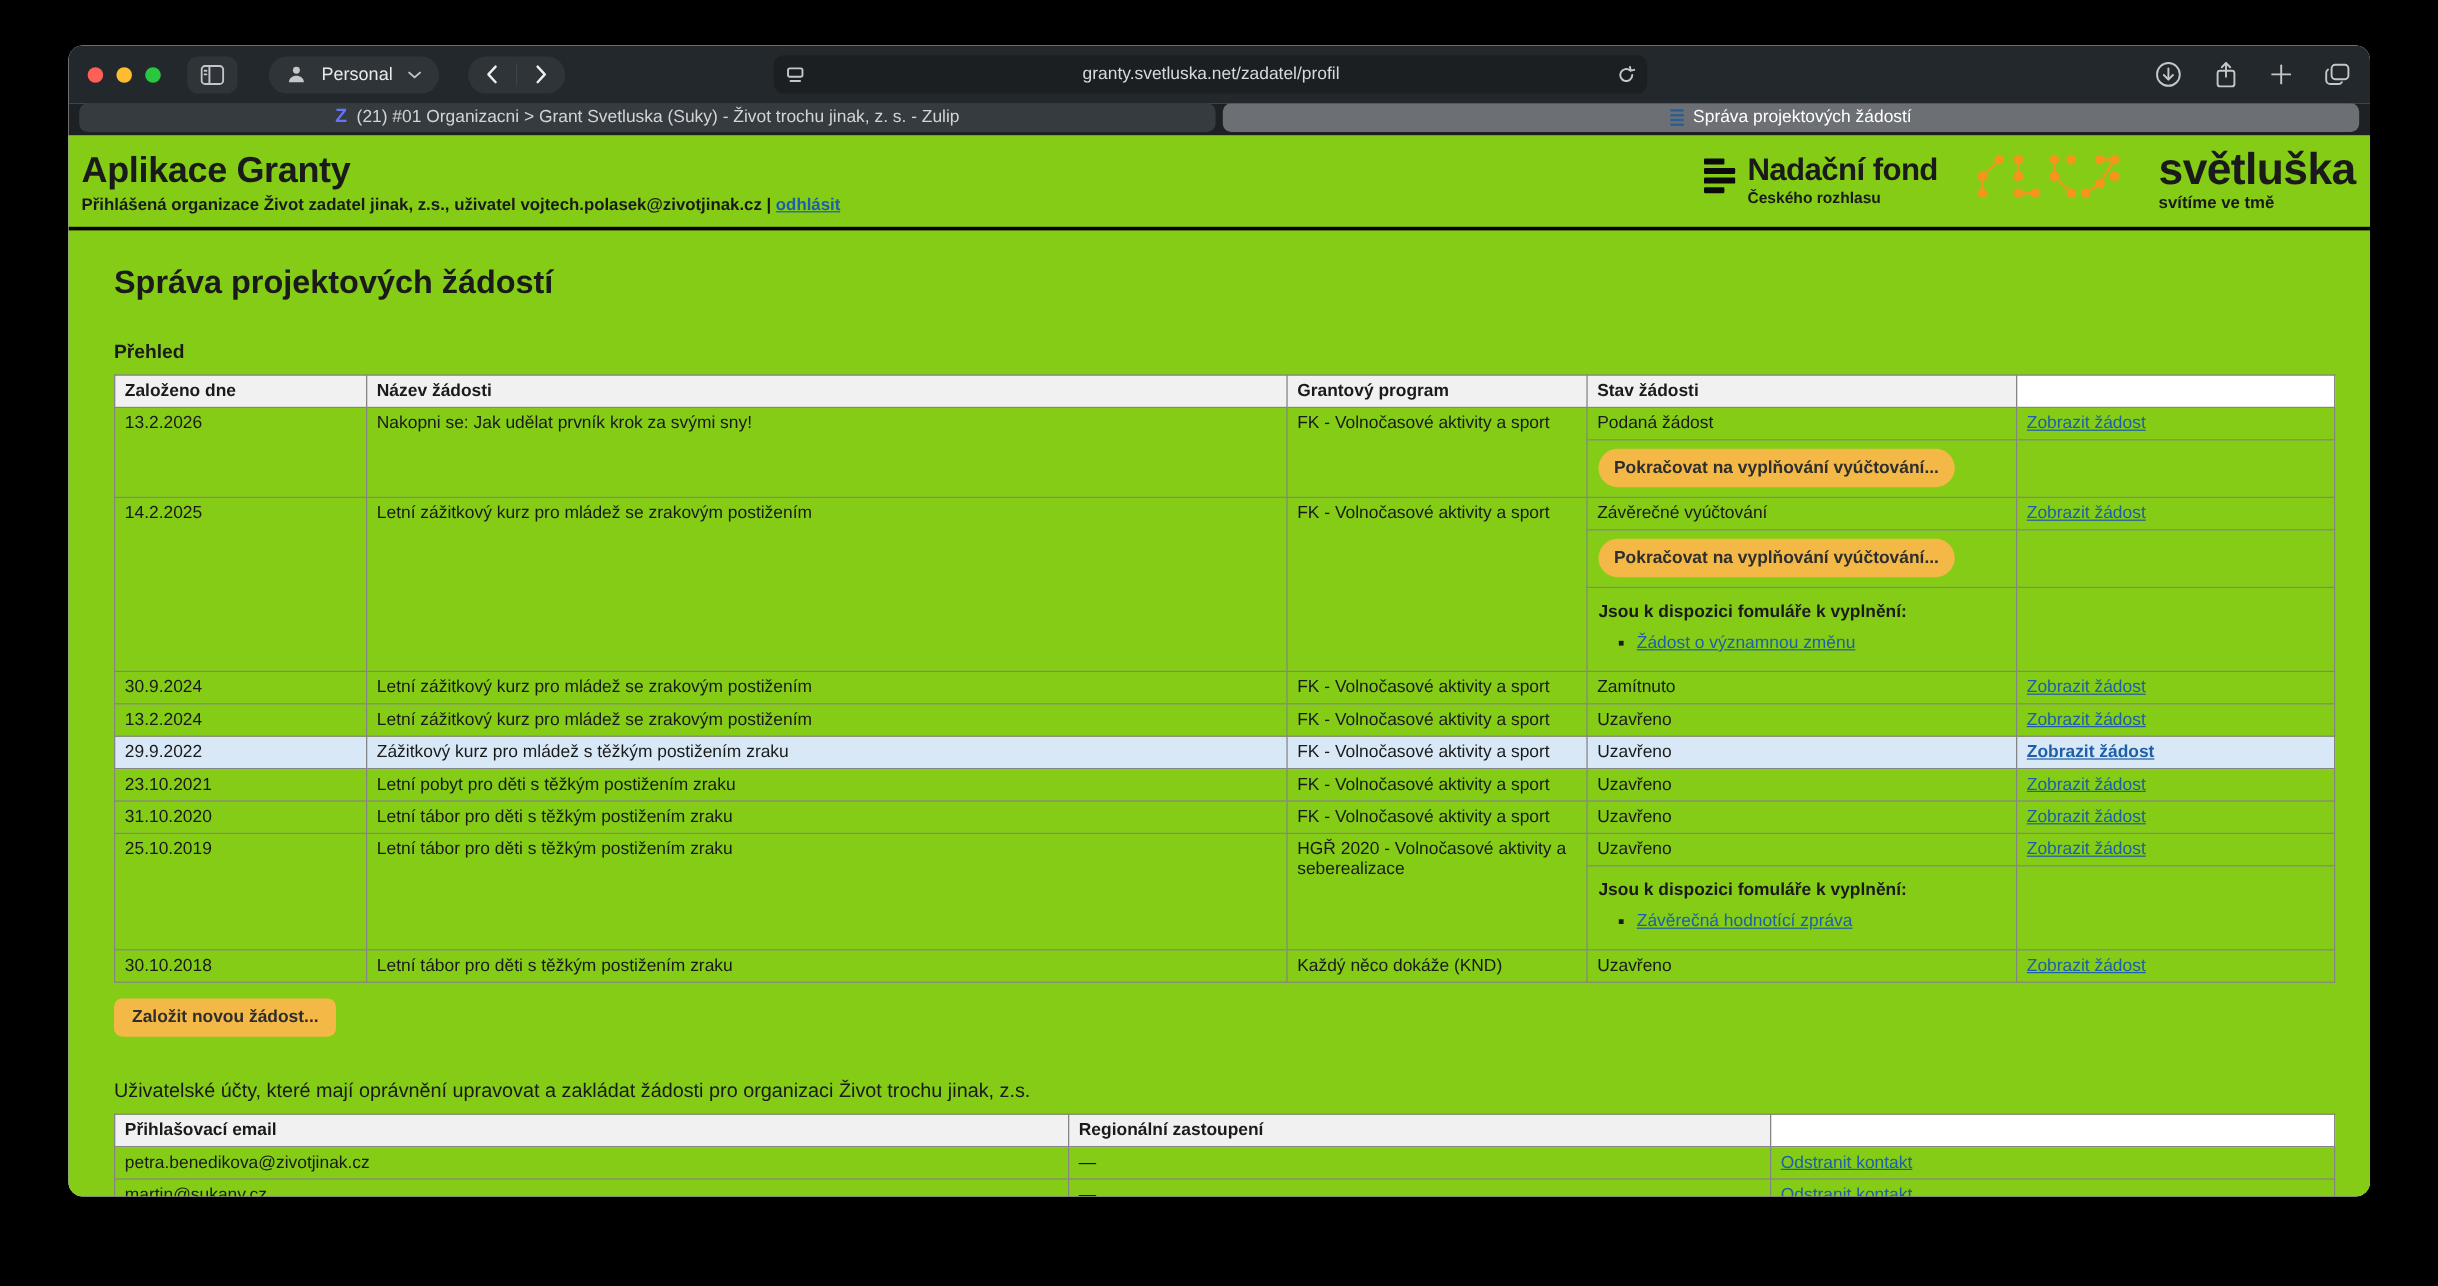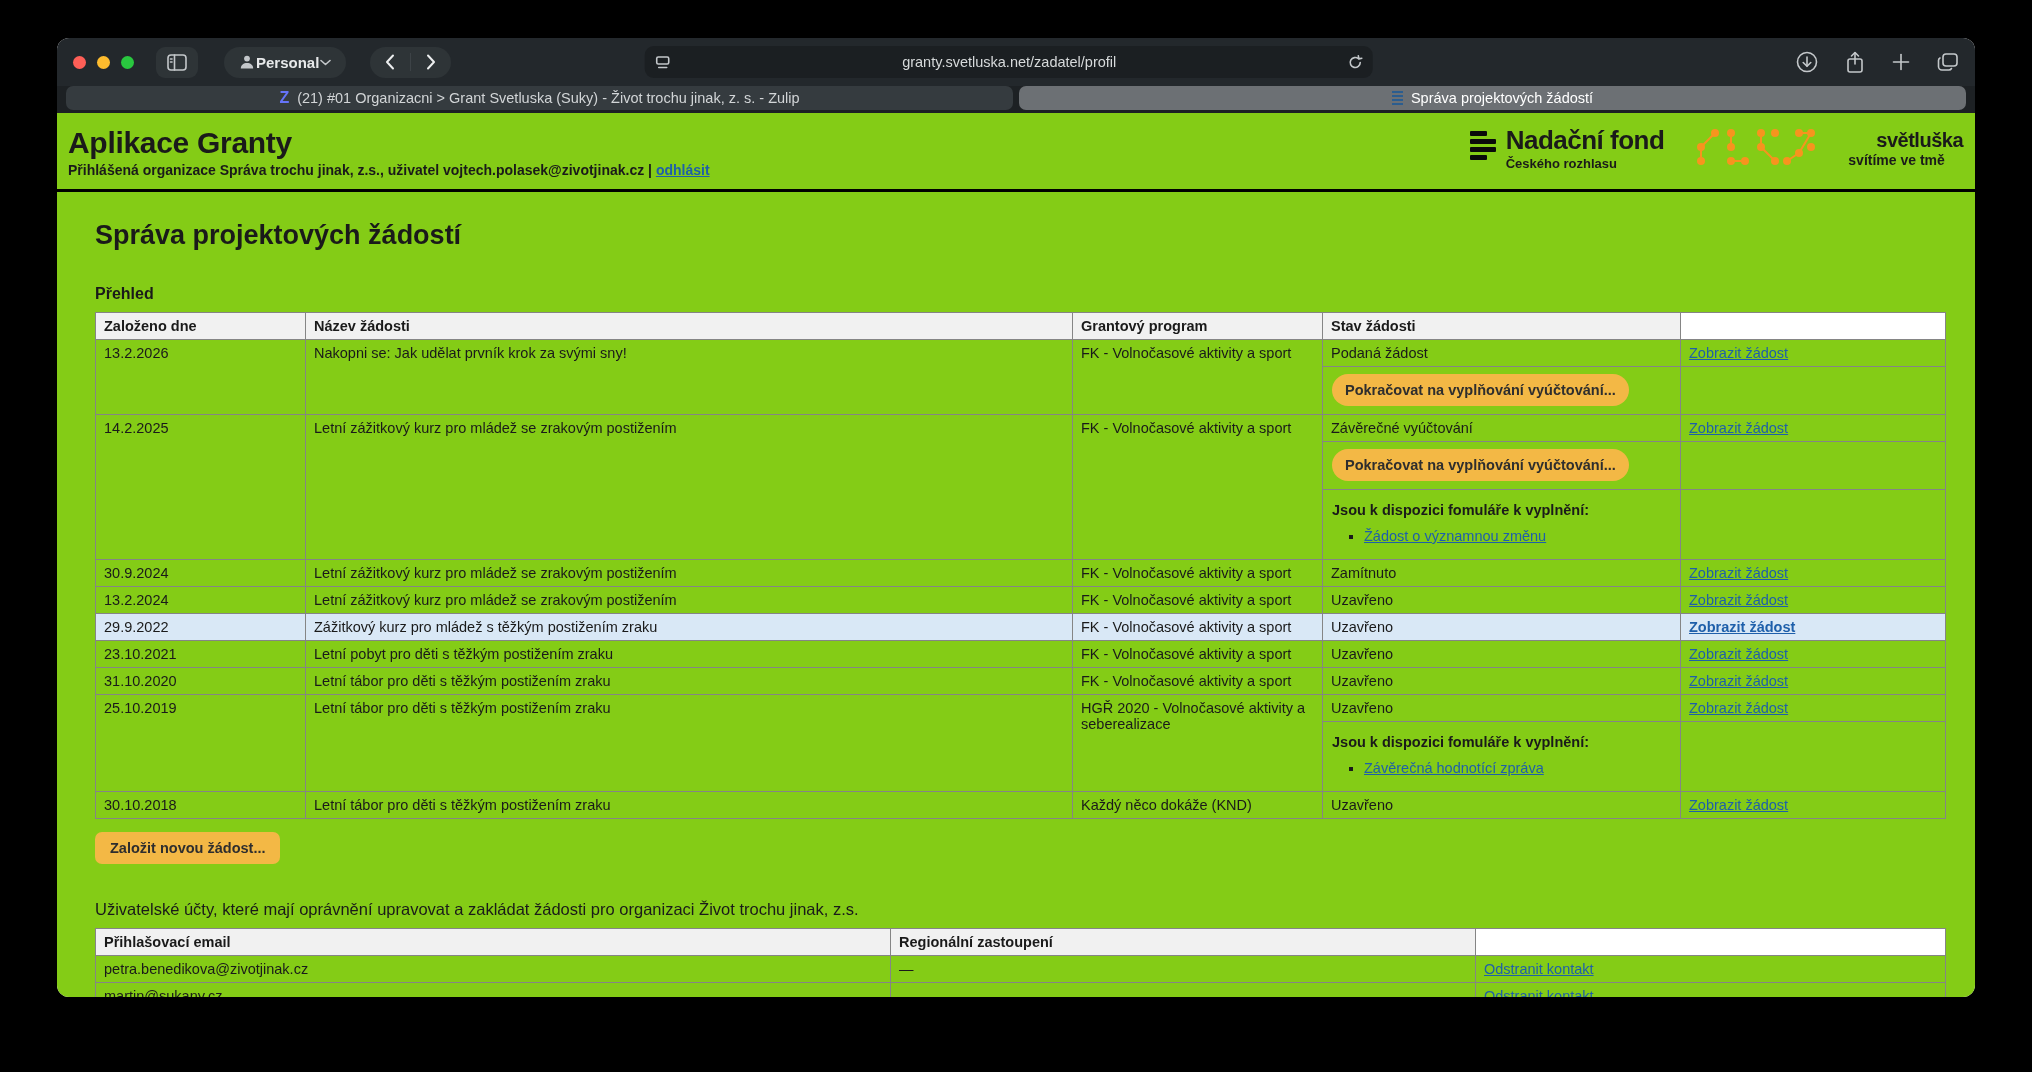--- a/index.html
+++ b/index.html
@@ -21,22 +21,22 @@
   }
   .traffic{display:flex; gap:11px; align-items:center;}
   .light{width:13px;height:13px;border-radius:50%;}
   .light.red{background:#fe5f57;} .light.yellow{background:#febc2e;} .light.green{background:#29c73f;}
   .tb-btn{
     margin-left:22px; width:42px; height:31px; border-radius:9px; background:#2e3437;
     display:flex; align-items:center; justify-content:center; cursor:default;
   }
   .profile-pill{
     margin-left:26px; height:31px; border-radius:16px; background:#2e3437;
-    display:flex; align-items:center; gap:1px; padding:0 15px;
-    color:#e7e9ea; font-size:15px;font-weight:bold;
+    display:flex; align-items:center; gap:13px; padding:0 15px;
+    color:#e7e9ea; font-size:15px;
   }
   .nav-pill{
     margin-left:24px; height:31px; border-radius:16px; background:#2e3437;
     display:flex; align-items:center;
   }
   .nav-half{width:40px; display:flex; align-items:center; justify-content:center;}
   .nav-div{width:1px; height:18px; background:#3d4347;}
   .urlbar{
     position:absolute; left:50%; top:50%; transform:translate(-51%,-50%);
     width:728px; height:32px; background:#1b1f22; border-radius:9px;
@@ -71,21 +71,21 @@
   .logos{position:absolute; right:12px; top:10px; display:flex; align-items:center; gap:28px;}
   .nf-logo{display:flex; align-items:flex-start; gap:10px;}
   .nf-bars{display:flex; flex-direction:column; gap:3px; margin-top:4px;}
   .nf-bars i{display:block; height:5px; background:#0a0a0a; border-radius:1px;}
   .nf-bars i:nth-child(1){width:17px;}
   .nf-bars i:nth-child(2){width:26px;}
   .nf-bars i:nth-child(3){width:26px;}
   .nf-bars i:nth-child(4){width:17px;}
   .nf-text .l1{font-size:26px; font-weight:800; line-height:1; letter-spacing:-0.5px;}
   .nf-text .l2{font-size:13px; font-weight:bold; margin-top:3px;}
-  .sv-text .l1{font-size:20px; font-weight:800; line-height:0.95; letter-spacing:-0.5px;margin-left:28px;}
+  .sv-text .l1{font-size:37px; font-weight:800; line-height:0.95; letter-spacing:-0.5px;}
   .sv-text .l2{font-size:14px; font-weight:bold; margin-top:2px;}
   .main{padding:0 30px 0 38px;}
   .page-title{font-size:27px; font-weight:bold; margin:28px 0 0;}
   .section-heading{font-size:16px; font-weight:bold; margin:34px 0 9px;}
   .accounts-heading{font-size:16.5px; font-weight:normal; margin:36px 0 9px;}
   
   table{border-collapse:collapse; table-layout:fixed; font-size:14.5px; color:#1a1a1a;}
   table.apps, table.accounts{width:1850px;}
   th,td{border:1px solid #858585; text-align:left; vertical-align:top; padding:5px 8px;}
   th{background:var(--header-gray,#f1f1f1); font-weight:bold;}
@@ -220,21 +220,21 @@
         </span>
       <span>Správa projektových žádostí</span>
     </div>
   </div>
 
   <div class="page">
 
     <div class="page-header">
       <h1 class="app-title">Aplikace Granty</h1>
       <div class="app-subtitle">
-        <span>Přihlášená organizace Správa trochu jinak, z.s., uživatel vojtech.polasek@zivotjinak.cz | </span><a href="#">odhlásit</a>
+        <span>Přihlášená organizace Život zadatel jinak, z.s., uživatel vojtech.polasek@zivotjinak.cz | </span><a href="#">odhlásit</a>
       </div>
       <div class="logos">
         <div class="nf-logo">
           <span class="nf-bars">
               <i></i>
               <i></i>
               <i></i>
               <i></i>
             </span>
           <span class="nf-text">

